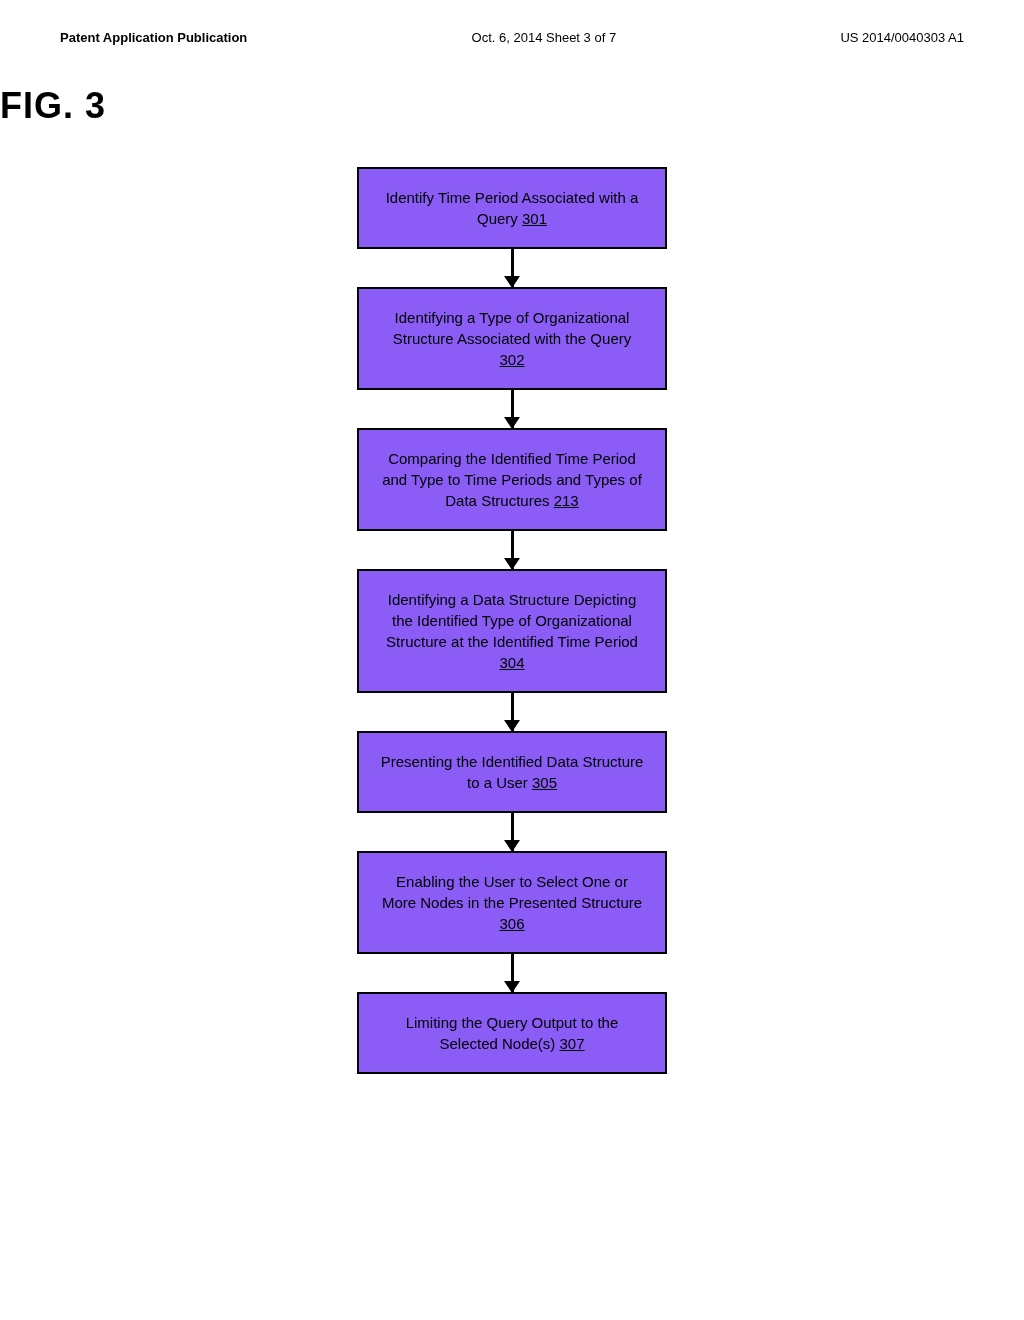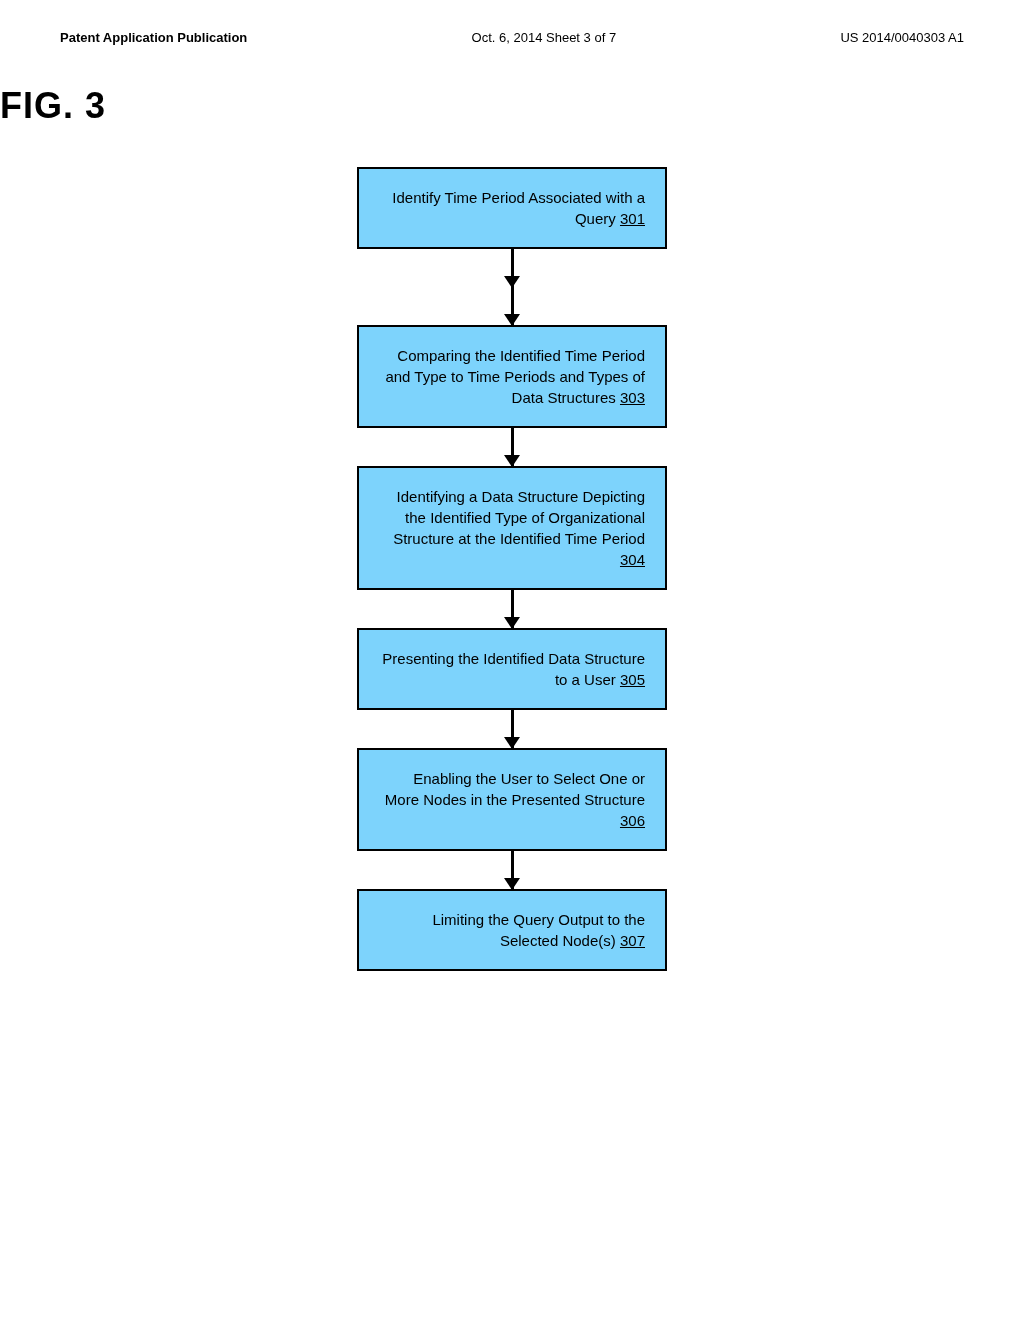--- a/index.html
+++ b/index.html
@@ -31,24 +31,24 @@
     }
     .flowchart {
       display: flex;
       flex-direction: column;
       align-items: center;
       gap: 0;
       padding-bottom: 60px;
     }
     .box {
       border: 2.5px solid #000;
-      background: #7dd3fc;
+      background: #8b5cf6;
       width: 310px;
       padding: 18px 20px;
-      text-align: right;
+      text-align: center;
       font-size: 15px;
       line-height: 1.4;
       position: relative;
     }
     .box .ref {
       text-decoration: underline;
     }
     .arrow {
       width: 3px;
       background: #000;
@@ -75,22 +75,23 @@
   <span class="header-center">Oct. 6, 2014   Sheet 3 of 7</span>
   <span class="header-right">US 2014/0040303 A1</span>
 </div>
 
 <div class="fig-title">FIG. 3</div>
 
 <div class="flowchart" id="flowchart-container">
 
 <div class="box">Identify Time Period Associated with a Query <span class="ref">301</span></div>
     <div class="arrow"></div>
+    <div class="box">Identifying a Type of Organizational Structure Associated with the Query <span class="ref">302</span></div>
     <div class="arrow"></div>
-    <div class="box">Comparing the Identified Time Period and Type to Time Periods and Types of Data Structures <span class="ref">303</span></div>
+    <div class="box">Comparing the Identified Time Period and Type to Time Periods and Types of Data Structures <span class="ref">213</span></div>
     <div class="arrow"></div>
     <div class="box">Identifying a Data Structure Depicting the Identified Type of Organizational Structure at the Identified Time Period <span class="ref">304</span></div>
     <div class="arrow"></div>
     <div class="box">Presenting the Identified Data Structure to a User <span class="ref">305</span></div>
     <div class="arrow"></div>
     <div class="box">Enabling the User to Select One or More Nodes in the Presented Structure <span class="ref">306</span></div>
     <div class="arrow"></div>
     <div class="box">Limiting the Query Output to the Selected Node(s) <span class="ref">307</span></div>
   </div>
 

